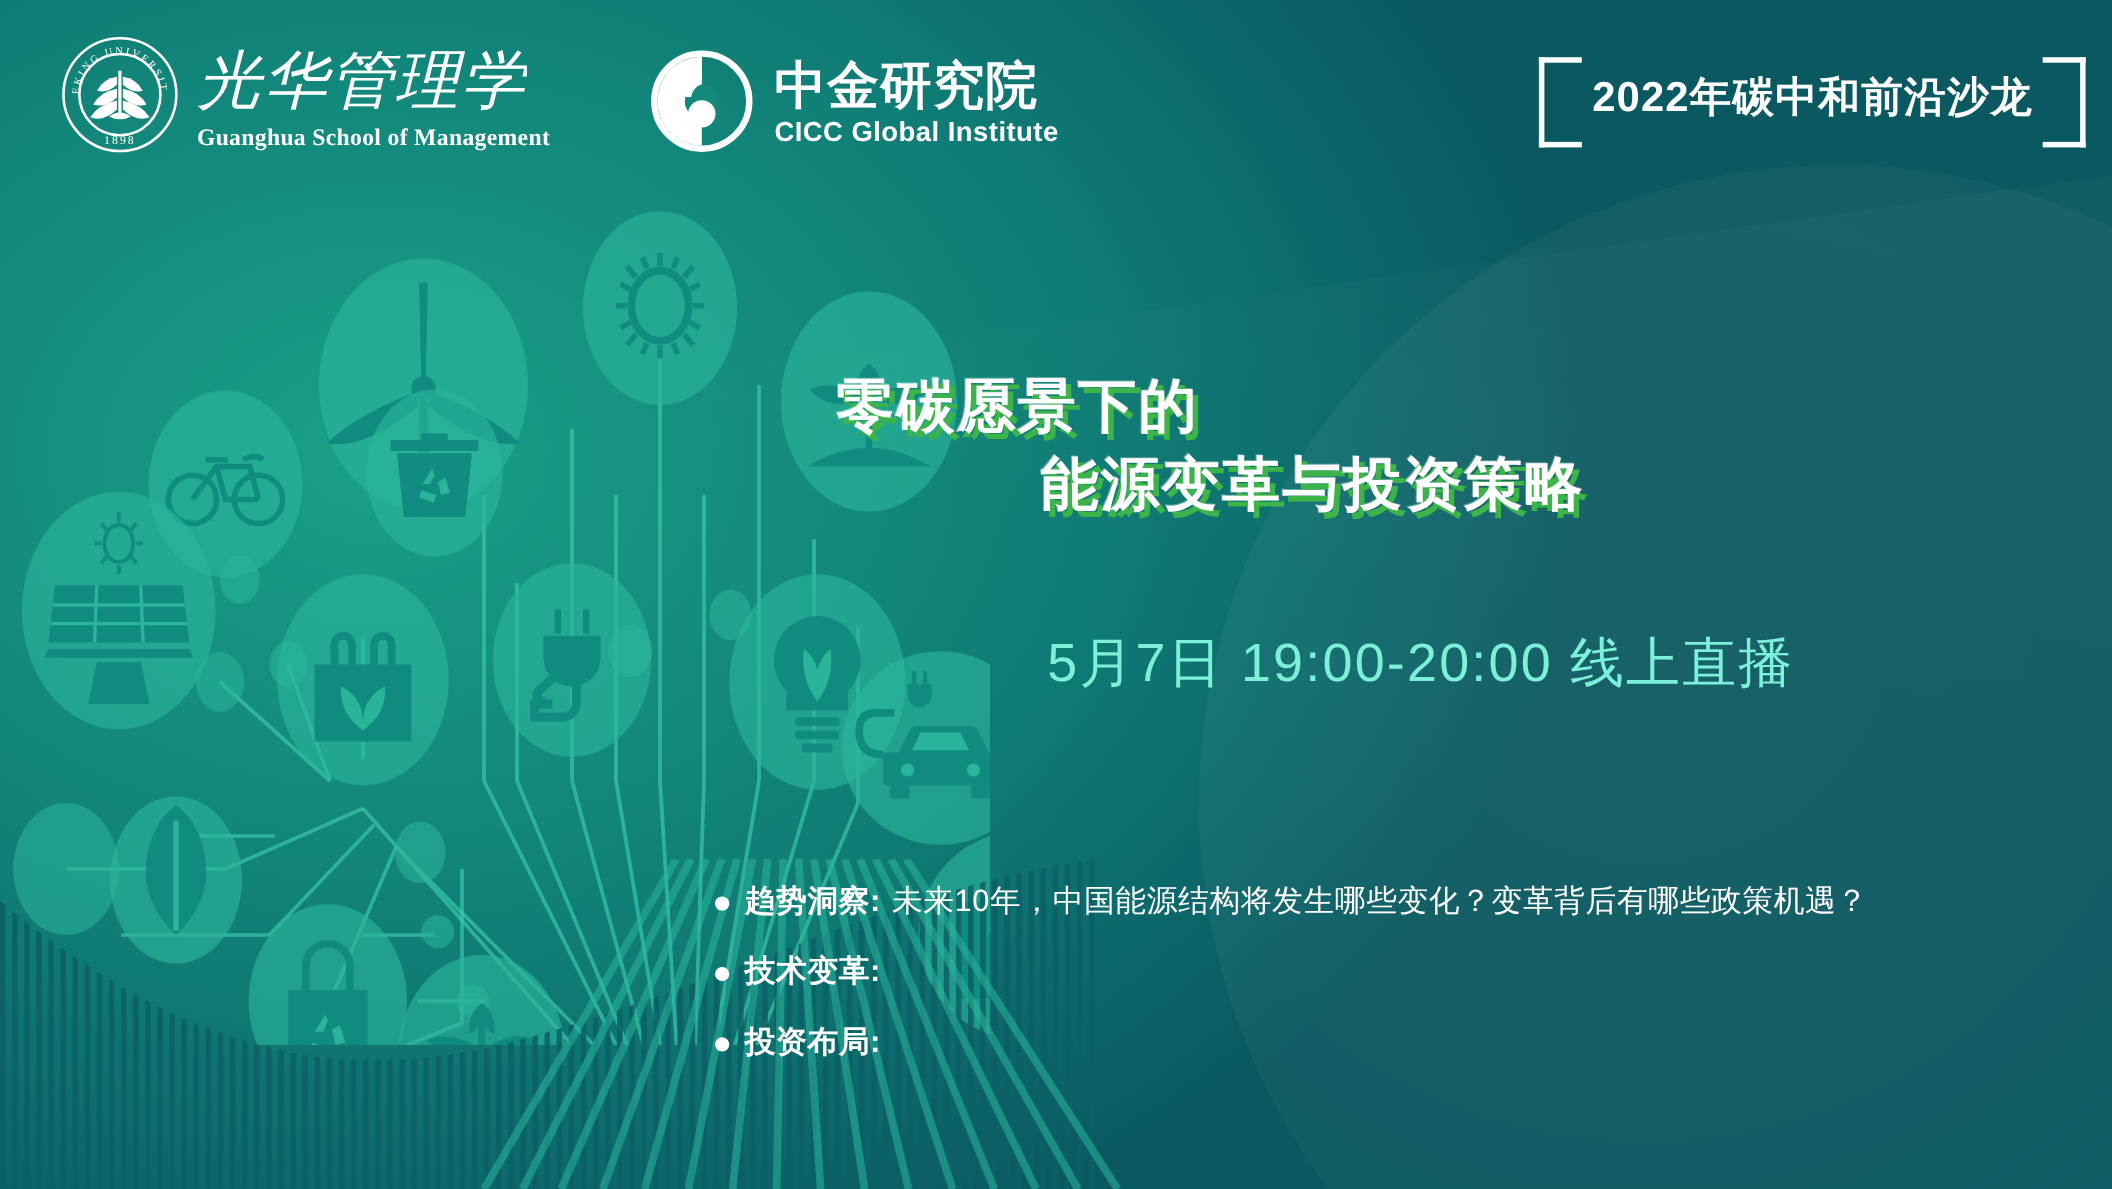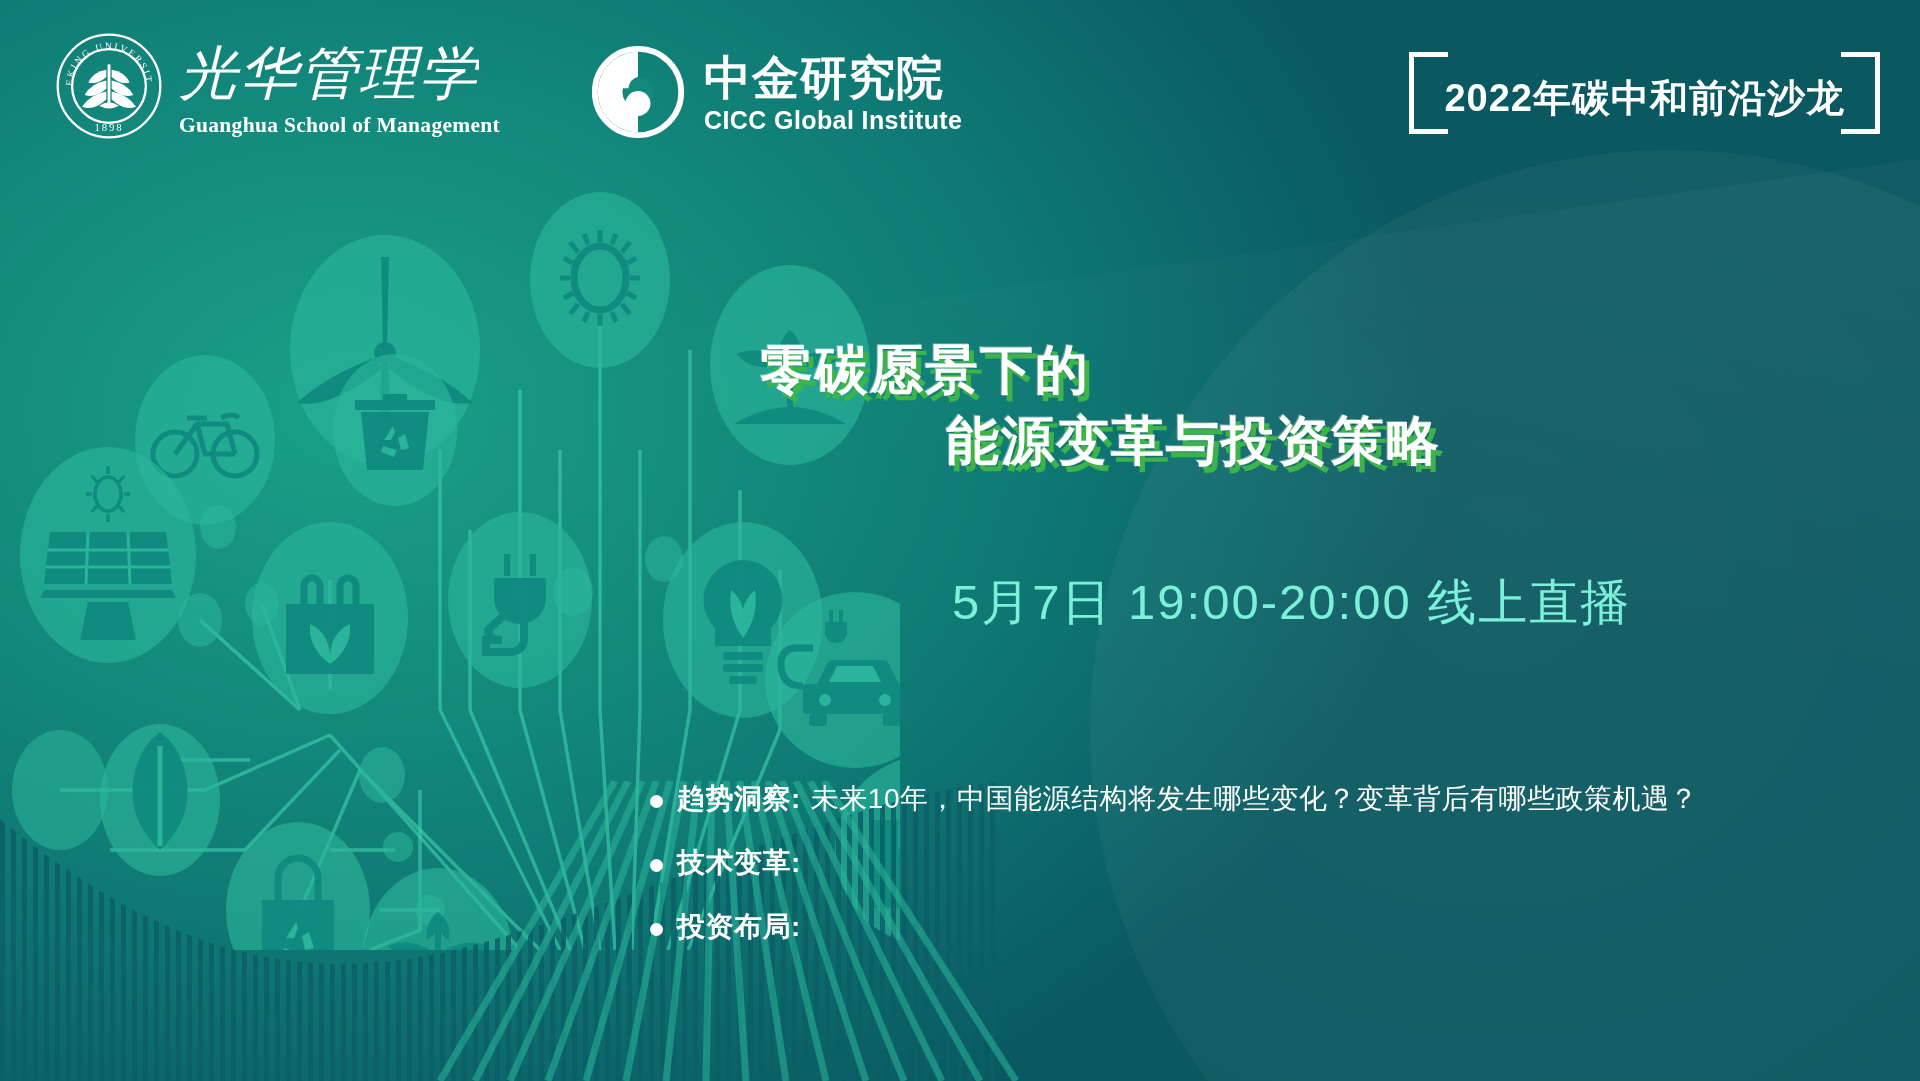--- a/index.html
+++ b/index.html
@@ -46,22 +46,22 @@
   .cicc-logo{position:absolute;left:590px;top:44px;display:flex;align-items:center;}
   .cicc-mark{width:96px;height:96px;flex:0 0 auto;}
   .cicc-text{margin-left:18px;}
   .cicc-cn{height:52px;display:block;}
   .cicc-en{
     color:#ffffff;font-weight:bold;font-size:25px;letter-spacing:0.4px;
     margin-top:4px;white-space:nowrap;
   }
 
   .salon-badge{
-    position:absolute;right:40px;top:52px;
-    padding:0 13px;height:72px;display:flex;align-items:flex-end;
+    position:absolute;right:24px;top:52px;
+    padding:0 26px;height:72px;display:flex;align-items:center;
   }
   .salon-badge .bracket{
     position:absolute;top:0;width:34px;height:72px;
     border-top:5px solid #ffffff;border-bottom:5px solid #ffffff;
   }
   .salon-badge .bracket.l{left:0;border-left:5px solid #ffffff;}
   .salon-badge .bracket.r{right:0;border-right:5px solid #ffffff;}
   .salon-badge .txt{
     position:relative;z-index:2;color:#fff;font-weight:bold;
     font-size:38px;letter-spacing:1px;white-space:nowrap;padding:0 22px;
@@ -84,21 +84,21 @@
   .t-line.l2{margin-left:186px;margin-top:12px;}
 
   .subtitle{
     position:absolute;left:952px;top:570px;
     font-size:49px;color:#7cf0d9;letter-spacing:2px;white-space:nowrap;
     font-weight:normal;
   }
 
   .bullets{position:absolute;left:650px;top:780px;width:1230px;}
   .bullet{
-    display:flex;align-items:flex-start;margin-bottom:26px;white-space:nowrap;
+    display:flex;align-items:flex-start;margin-bottom:26px;white-space:nowrap;margin-top:20px;
   }
   .dot{
     flex:0 0 auto;width:13px;height:13px;border-radius:50%;
     background:#ffffff;margin-top:15px;margin-right:14px;
   }
   .b-label{
     color:#ffffff;font-weight:bold;font-size:28px;letter-spacing:0.5px;
     flex:0 0 auto;
   }
   .b-text{

